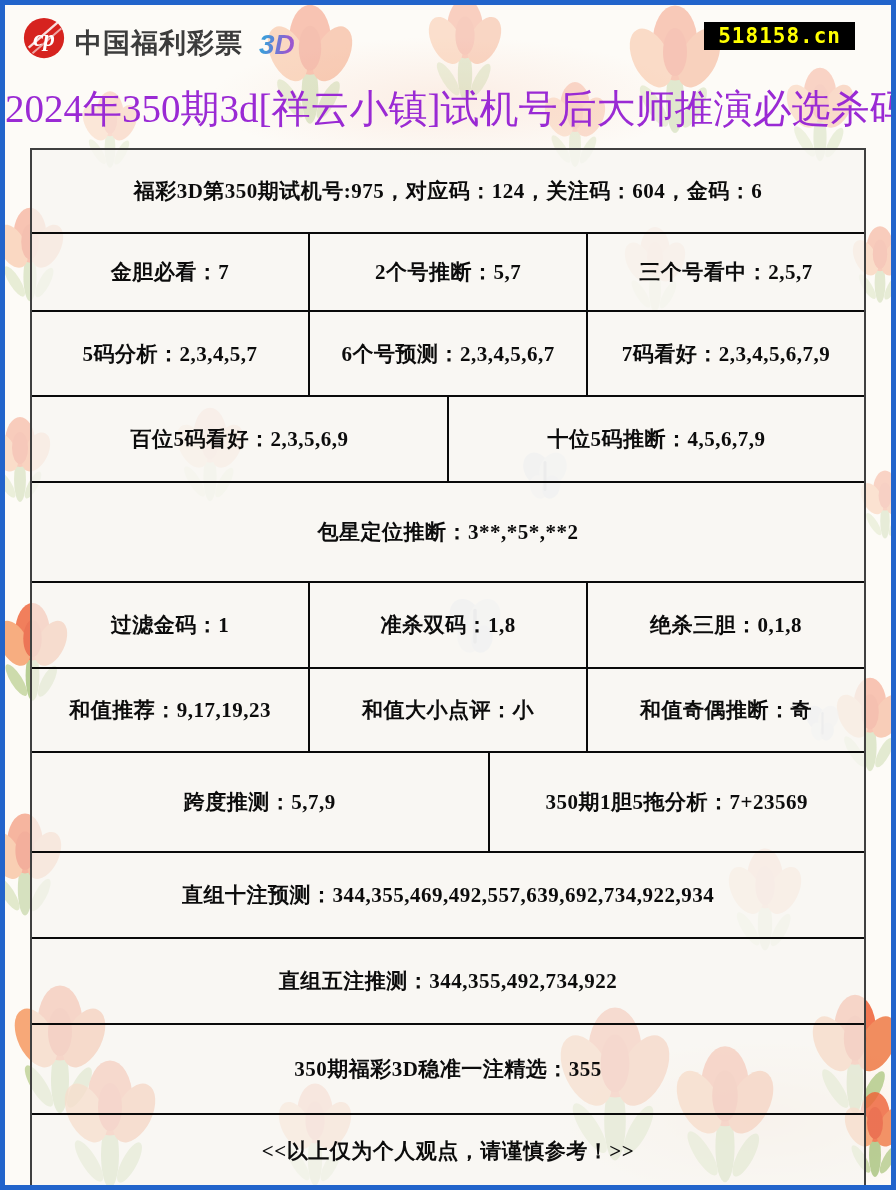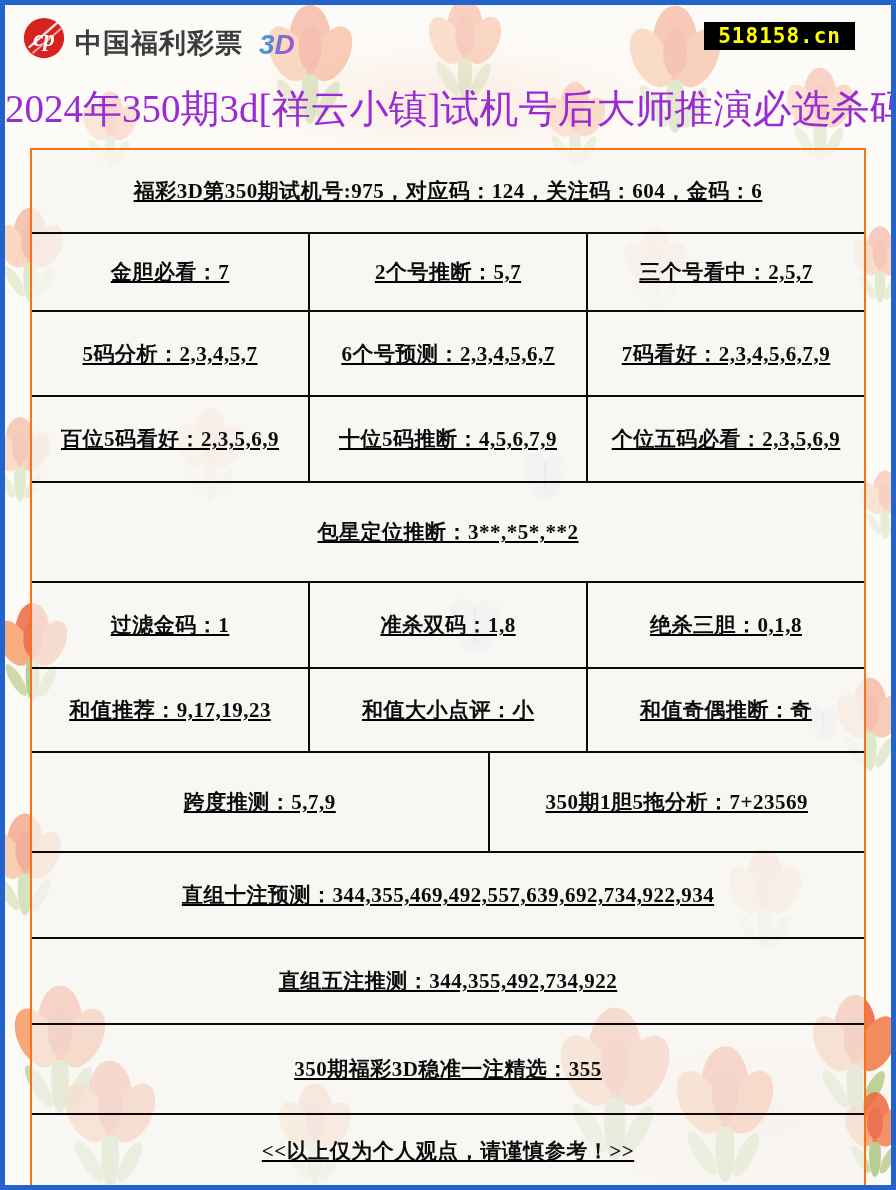--- a/index.html
+++ b/index.html
@@ -43,22 +43,21 @@
     font-size:39px;
     color:#9a2ad4;
     margin-top:6px;
     line-height:52px;
     white-space:nowrap;
   }
 
   
   .ltable {
     width:832px; margin:13px auto 0;
-    border:2px solid #f97316;
-    text-decoration:underline;
+    border:2px solid #404040;
   }
   .trow {
     display:flex; box-sizing:border-box;
     border-bottom:2px solid #0a0a0a;
   }
   .trow:last-child { border-bottom:none; }
   .tcell {
     flex:1 1 0; box-sizing:border-box;
     border-right:2px solid #0a0a0a;
     display:flex; align-items:center; justify-content:center;
@@ -159,21 +158,20 @@
 
     <div class="trow" style="height:85px">
       <div class="tcell">5码分析：2,3,4,5,7</div>
       <div class="tcell">6个号预测：2,3,4,5,6,7</div>
       <div class="tcell">7码看好：2,3,4,5,6,7,9</div>
     </div>
 
     <div class="trow" style="height:86px">
       <div class="tcell">百位5码看好：2,3,5,6,9</div>
       <div class="tcell">十位5码推断：4,5,6,7,9</div>
-      <div class="tcell">个位五码必看：2,3,5,6,9</div>
     </div>
 
     <div class="trow" style="height:100px">
       <div class="tcell">包星定位推断：3**,*5*,**2</div>
     </div>
 
     <div class="trow" style="height:86px">
       <div class="tcell">过滤金码：1</div>
       <div class="tcell">准杀双码：1,8</div>
       <div class="tcell">绝杀三胆：0,1,8</div>

